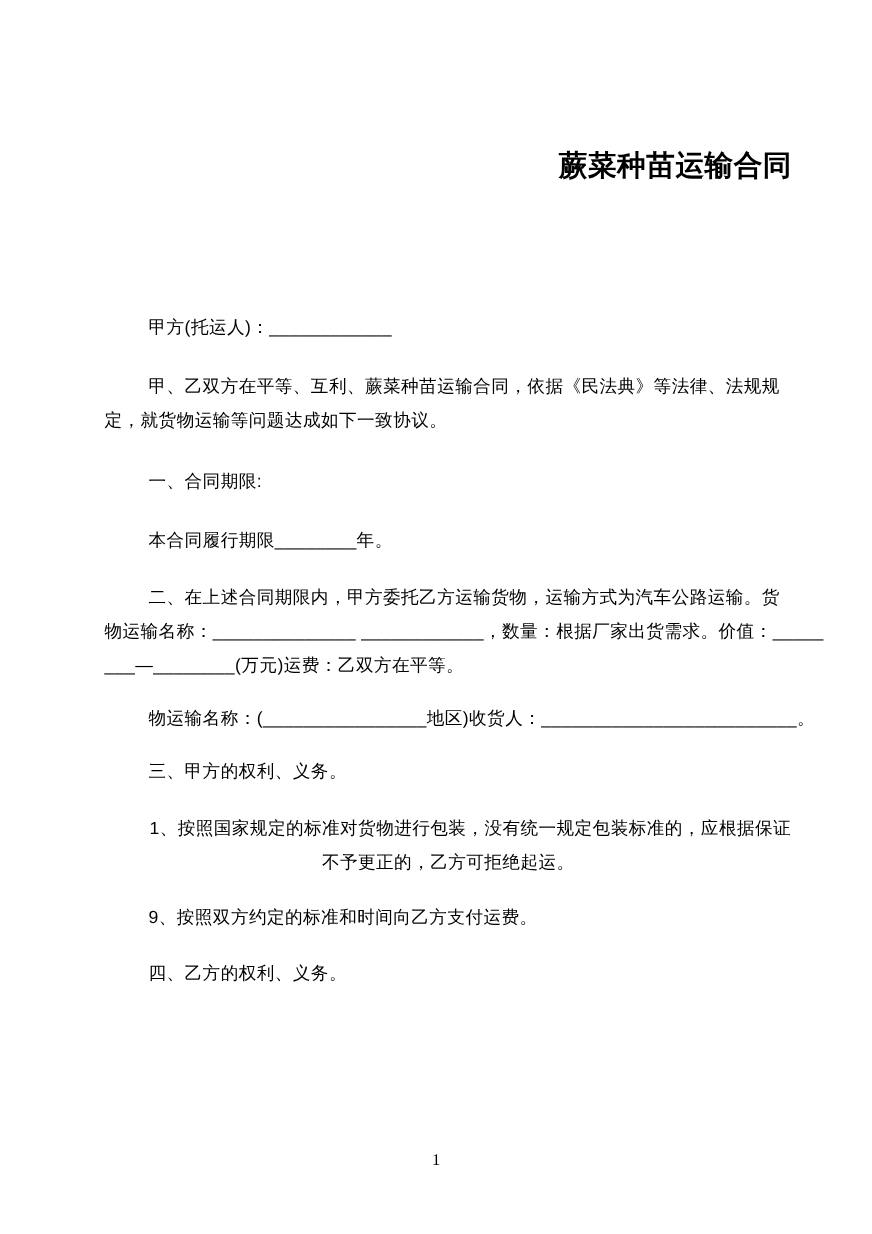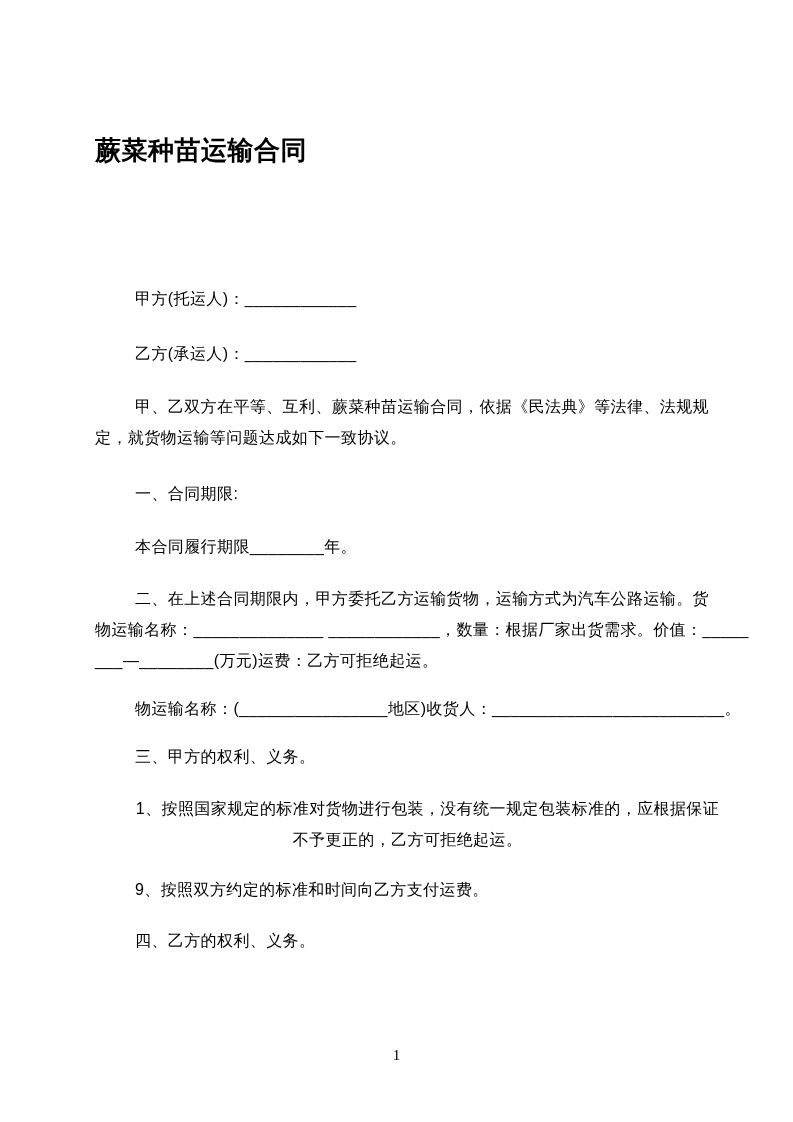--- a/index.html
+++ b/index.html
@@ -17,21 +17,21 @@
     font-family: "Liberation Sans", sans-serif;
     box-sizing: border-box;
     padding: 0 73px 0 95px;
     overflow: hidden;
   }
   .doc-title {
     margin-top: 132px;
     font-size: 26px;
     line-height: 36px;
     font-weight: bold;
-    text-align: left;
+    text-align: right;
     letter-spacing: 0.5px;
   }
   .para {
     font-size: 16px;
     line-height: 31px;
     letter-spacing: 0.4px;
   }
   .para .line {
     white-space: nowrap;
   }
@@ -66,41 +66,38 @@
 <body>
 
 <div class="page">
 
   <div class="doc-title">蕨菜种苗运输合同</div>
 
   <div class="para mt-a">
     <div class="line fl">甲方(托运人)：____________</div>
   </div>
 
-  <div class="para mt-b">
-    <div class="line fl">乙方(承运人)：____________</div>
-  </div>
 
   <div class="para mt-c">
     <div class="line fl">甲、乙双方在平等、互利、蕨菜种苗运输合同，依据《民法典》等法律、法规规</div>
     <div class="line">定，就货物运输等问题达成如下一致协议。</div>
   </div>
 
   <div class="para mt-d">
     <div class="line fl">一、合同期限:</div>
   </div>
 
   <div class="para mt-e">
     <div class="line fl">本合同履行期限________年。</div>
   </div>
 
   <div class="para mt-f">
     <div class="line fl">二、在上述合同期限内，甲方委托乙方运输货物，运输方式为汽车公路运输。货</div>
     <div class="line">物运输名称：______________ ____________，数量：根据厂家出货需求。价值：_____</div>
-    <div class="line">___—________(万元)运费：乙方可拒绝起运。</div>
+    <div class="line">___—________(万元)运费：乙双方在平等。</div>
   </div>
 
   <div class="para mt-g">
     <div class="line fl">物运输名称：(________________地区)收货人：_________________________。</div>
   </div>
 
   <div class="para mt-h">
     <div class="line fl">三、甲方的权利、义务。</div>
   </div>
 

